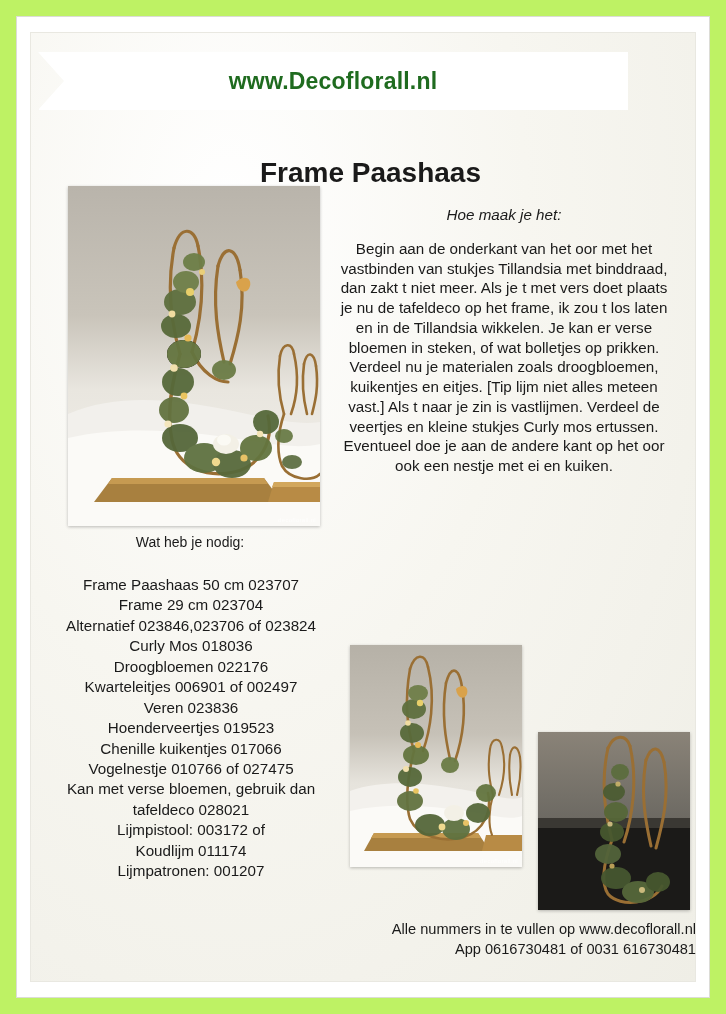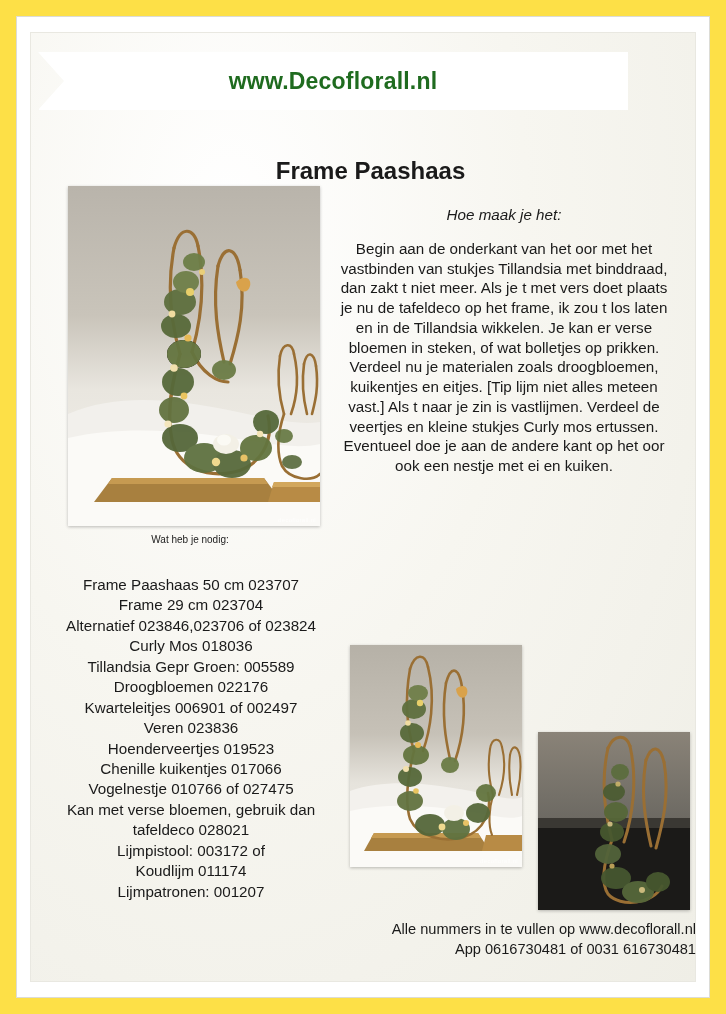--- a/index.html
+++ b/index.html
@@ -10,21 +10,21 @@
   body {
     width: 726px;
     height: 1014px;
     font-family: "Liberation Sans", sans-serif;
     overflow: hidden;
   }
   .page {
     position: relative;
     width: 726px;
     height: 1014px;
-    background: #fde047;
+    background: #bef264;
   }
   
   .outer-border {
     position: absolute;
     left: 16px;
     top: 16px;
     right: 16px;
     bottom: 16px;
     border: 1px solid #dcdcd6;
     background: #ffffff;
@@ -69,21 +69,21 @@
     font-size: 23px;
     font-weight: bold;
     letter-spacing: 0.2px;
   }
   .doc-title {
     position: absolute;
     left: 0;
     right: 0;
     top: 157px;
     text-align: center;
-    font-size: 24px;
+    font-size: 28px;
     font-weight: bold;
     color: #1a1a1a;
     margin-left: 15px;
   }
   
   .photo {
     position: absolute;
     background: #cfcabc;
     overflow: hidden;
     box-shadow: 0 1px 3px rgba(0,0,0,0.25);
@@ -150,21 +150,21 @@
   }
   .right-col p {
     margin: 0 0 0 0;
   }
   .needs-title {
     position: absolute;
     left: 40px;
     top: 534px;
     width: 300px;
     text-align: center;
-    font-size: 10px;
+    font-size: 14px;
     color: #1a1a1a;
   }
   .needs-list {
     position: absolute;
     left: 38px;
     top: 575px;
     width: 306px;
     text-align: center;
     font-size: 15.2px;
     line-height: 1.345;
@@ -279,21 +279,20 @@
     <p class="lead">Hoe maak je het:</p>
     <p>Begin aan de onderkant van het oor met het vastbinden van stukjes Tillandsia met binddraad, dan zakt t niet meer. Als je t met vers doet plaats je nu de tafeldeco op het frame, ik zou t los laten en in de Tillandsia wikkelen. Je kan er verse bloemen in steken, of wat bolletjes op prikken. Verdeel nu je materialen zoals droogbloemen, kuikentjes en eitjes. [Tip lijm  niet alles meteen vast.] Als t naar je zin is vastlijmen. Verdeel de veertjes en kleine stukjes Curly mos ertussen. Eventueel doe je aan de andere kant op het oor ook een nestje met ei en kuiken.</p>
   </div>
 
   <div class="needs-title">Wat heb je nodig:</div>
   <div class="needs-list">
     <div>Frame Paashaas 50 cm 023707</div>
     <div>Frame 29 cm 023704</div>
     <div>Alternatief 023846,023706 of 023824</div>
     <div>Curly Mos 018036</div>
-    <div>Tillandsia Gepr Groen: 005589</div>
     <div>Droogbloemen 022176</div>
     <div>Kwarteleitjes 006901 of 002497</div>
     <div>Veren 023836</div>
     <div>Hoenderveertjes 019523</div>
     <div>Chenille kuikentjes 017066</div>
     <div>Vogelnestje 010766 of 027475</div>
     <div>Kan met verse bloemen, gebruik dan tafeldeco 028021</div>
     <div>Lijmpistool: 003172  of</div>
     <div>Koudlijm 011174</div>
     <div>Lijmpatronen: 001207</div>

